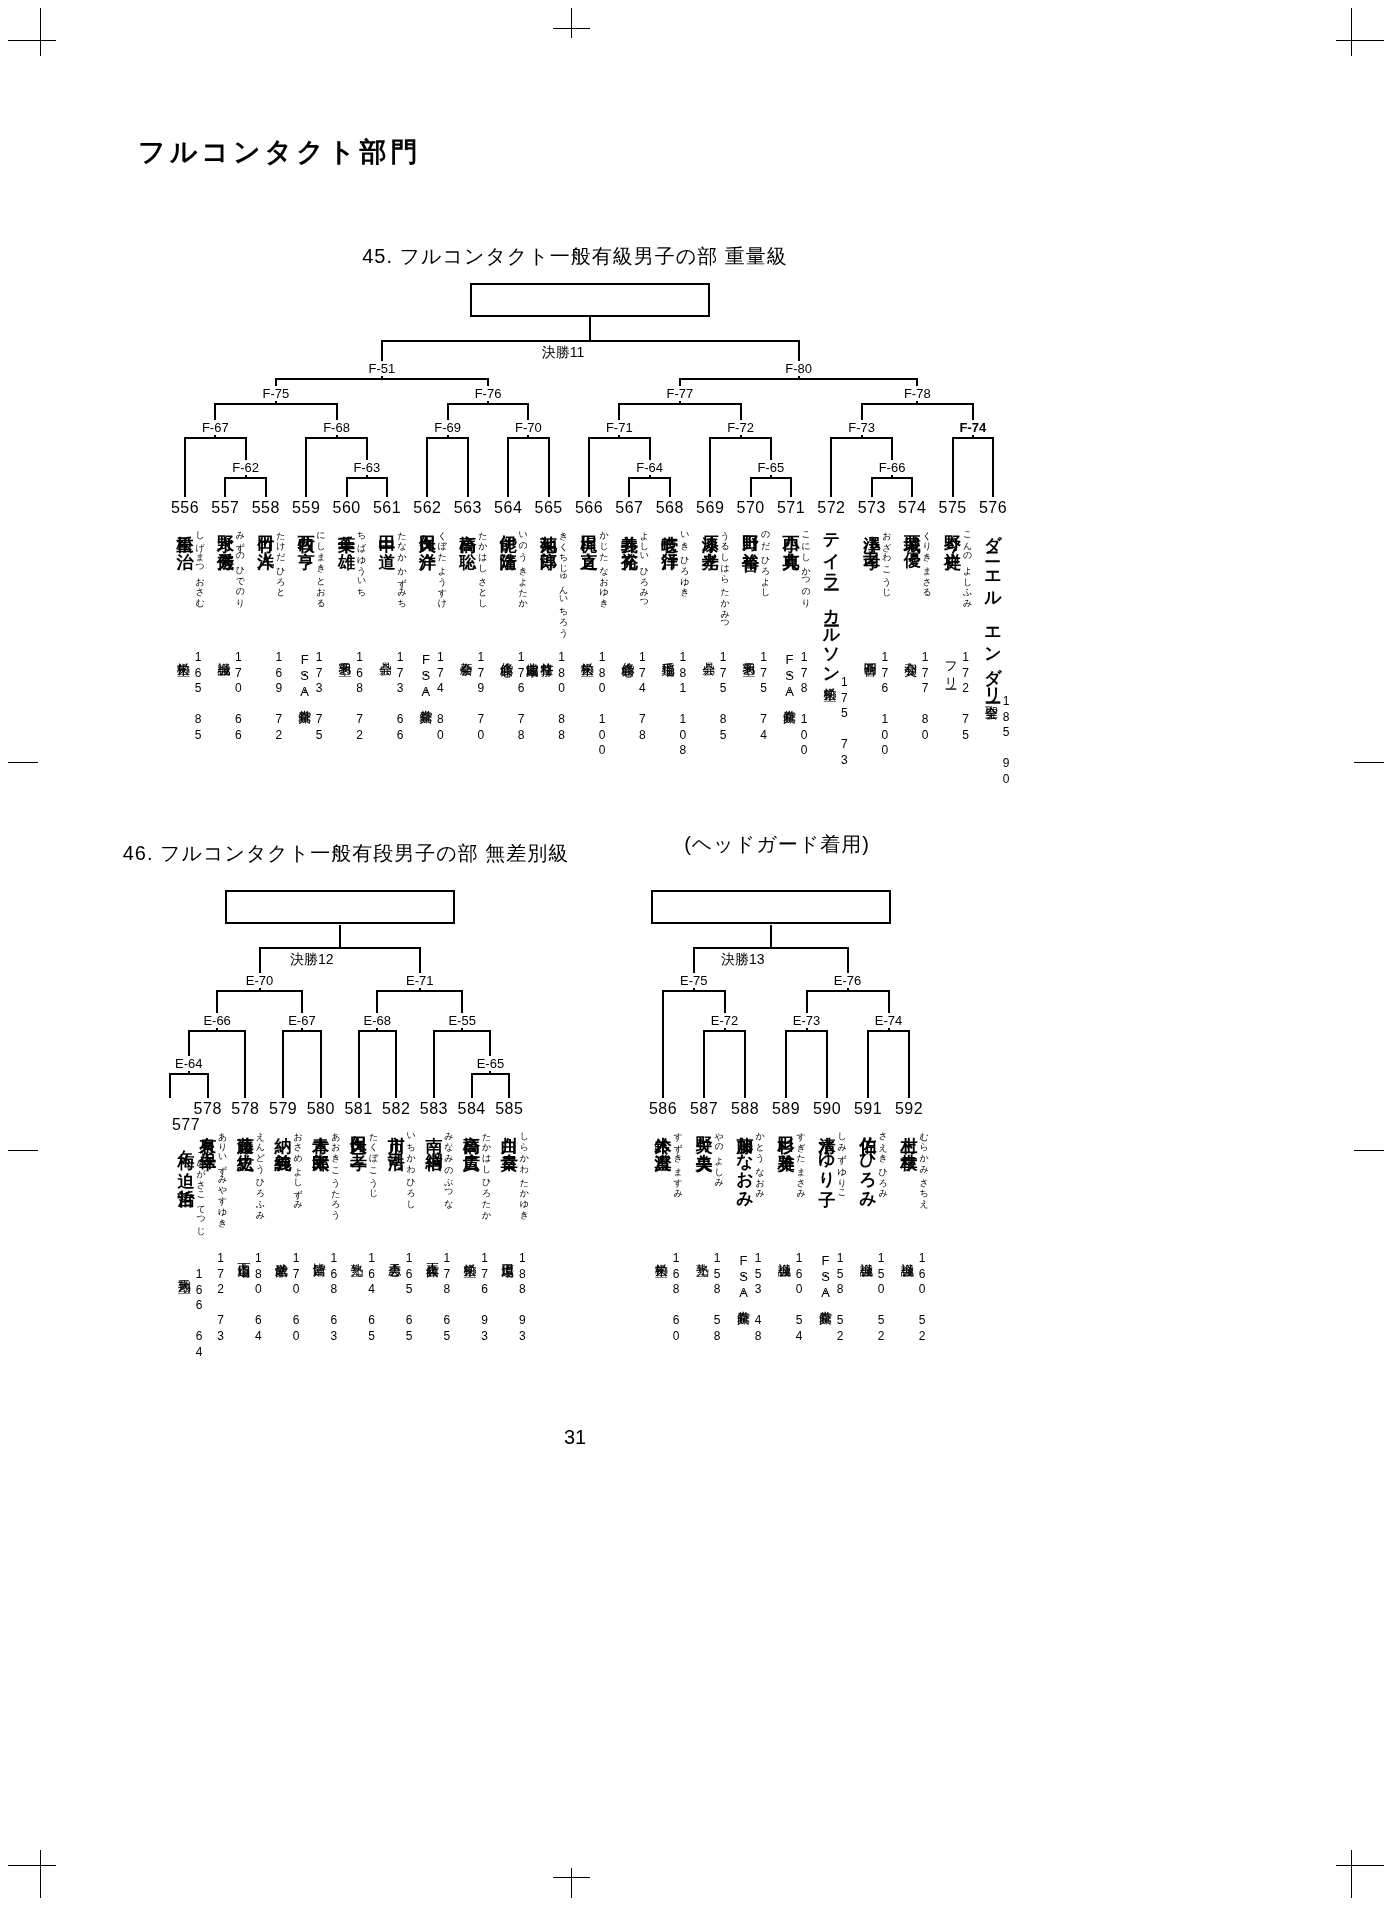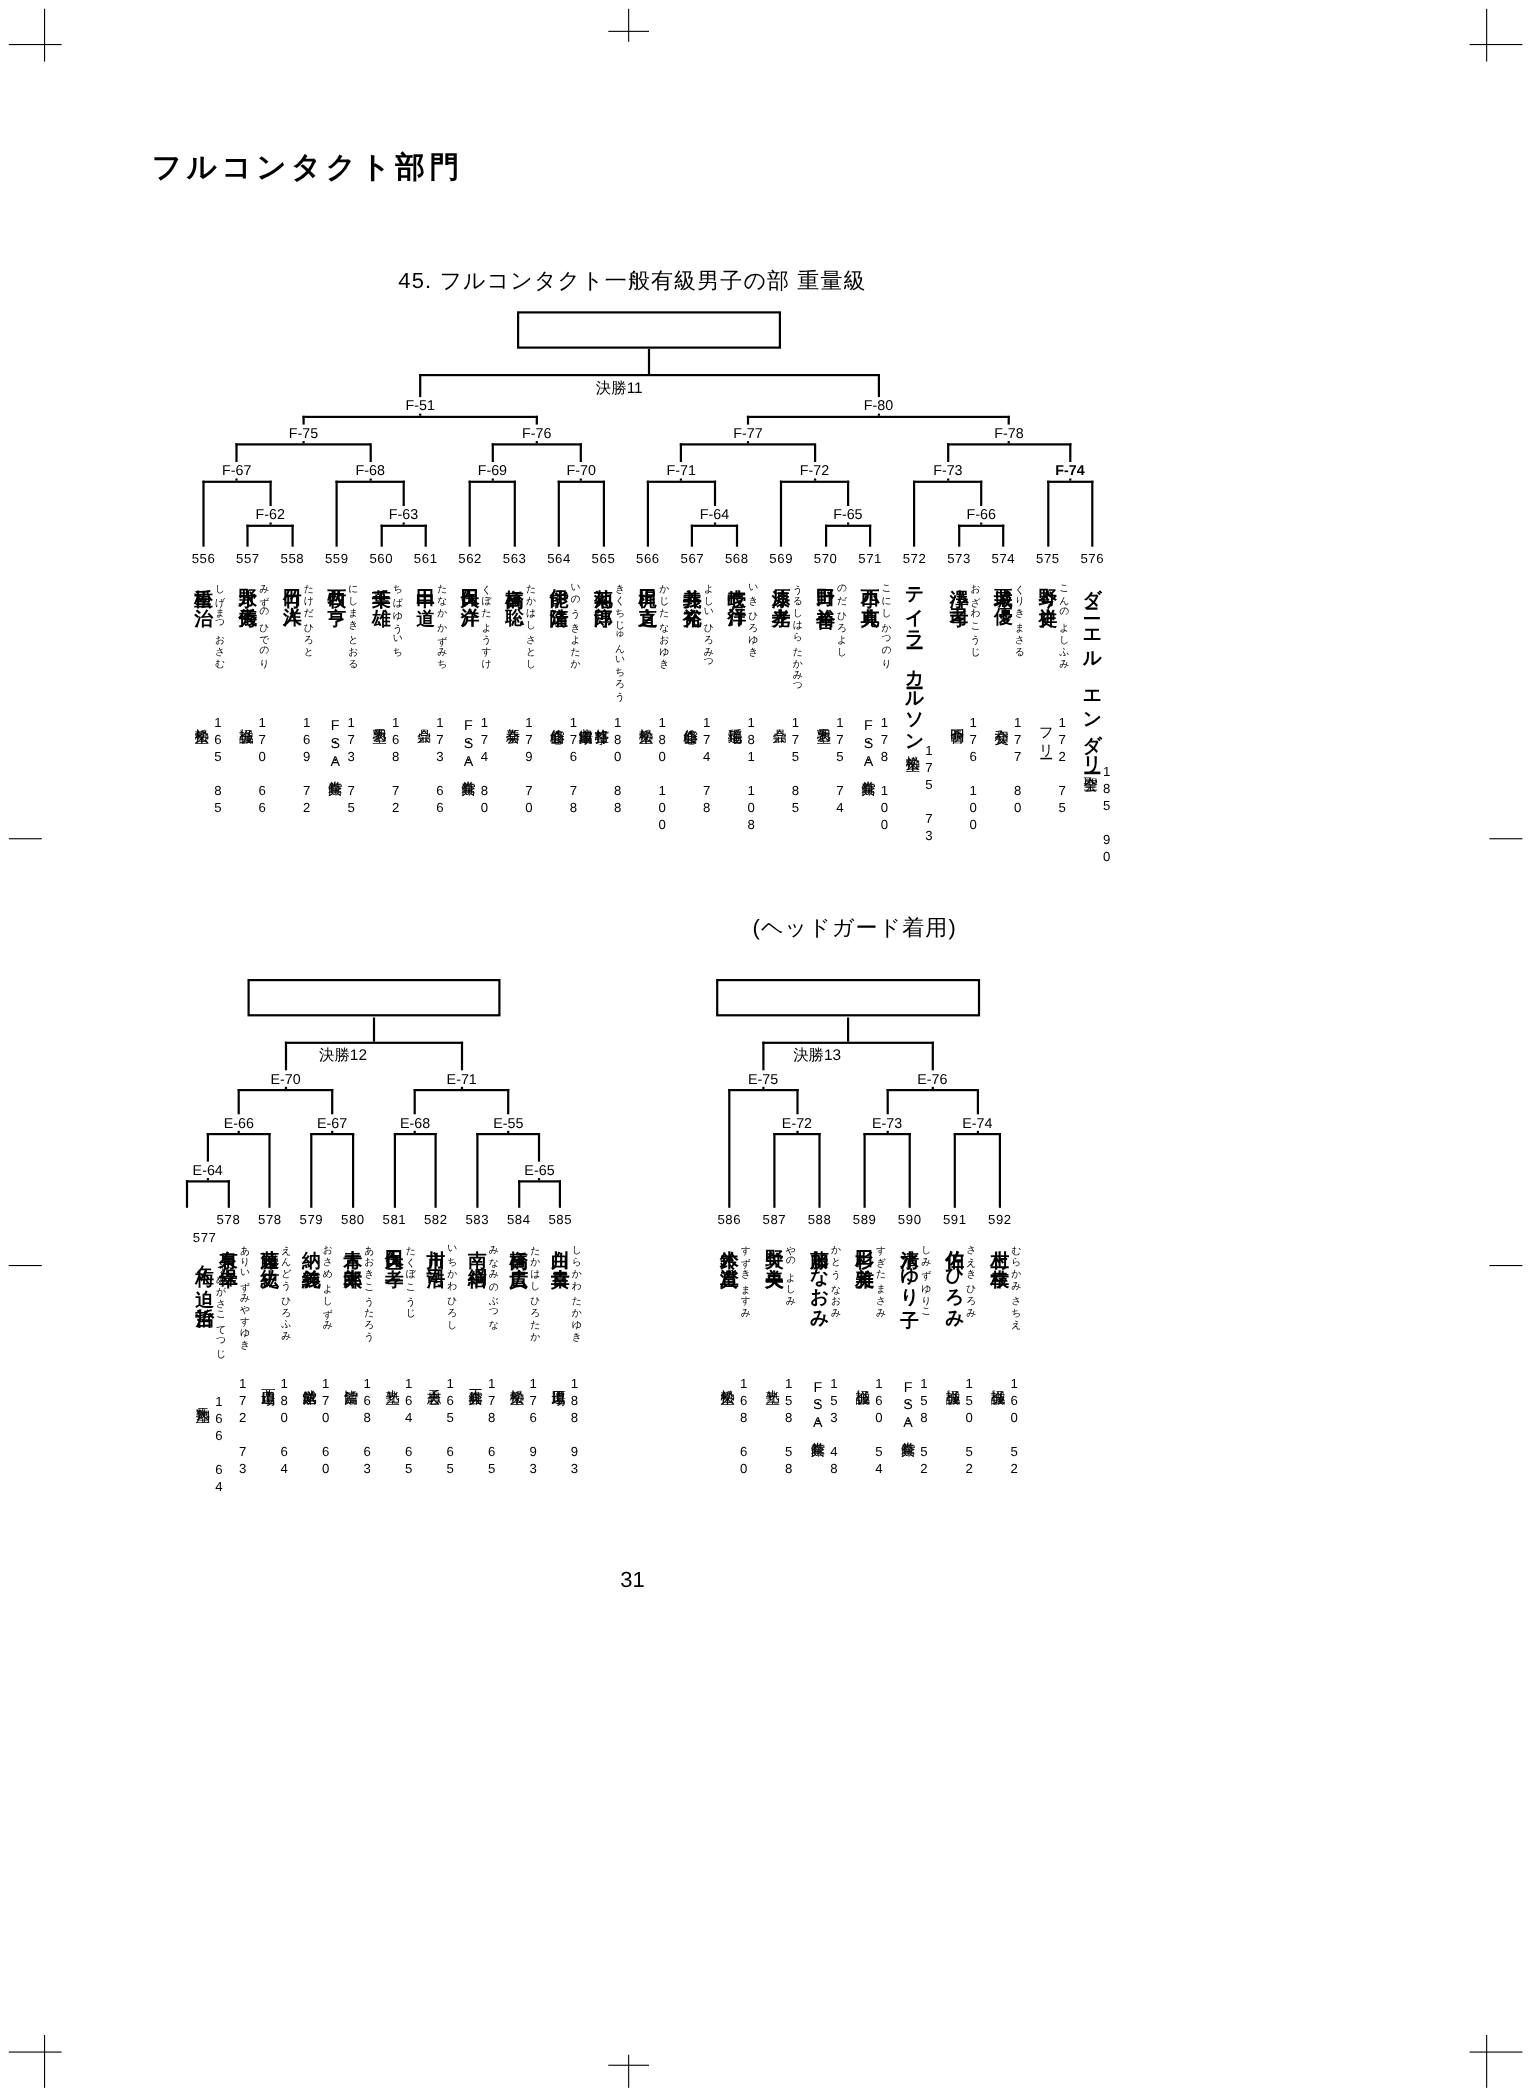--- a/index.html
+++ b/index.html
@@ -25,21 +25,21 @@
   .hl { position:absolute; height:2px; background:#000; }
   .vl { position:absolute; width:2px; background:#000; }
   .champ-box { position:absolute; height:34px; border:2px solid #000; background:#fff; box-sizing:border-box; }
   .match-label {
     position:absolute; font-size:13px; line-height:15px; background:#fff;
     padding:0 2px; white-space:nowrap; z-index:3;
   }
   .final-label { font-size:14px; }
   
   .entry { position:absolute; width:40px; }
-  .entry .num { text-align:center; font-size:12px; line-height:18px; letter-spacing:0.5px; }
+  .entry .num { text-align:center; font-size:16px; line-height:18px; letter-spacing:0.5px; }
   .name-wrap { position:relative; margin-top:5px; min-height:128px; }
   .name {
     writing-mode:vertical-rl; text-orientation:mixed;
     font-size:17px; line-height:19px; font-weight:bold; margin:0 auto; white-space:nowrap;
   }
   .furi {
     position:absolute; top:3px; left:50%; margin-left:10px;
     writing-mode:vertical-rl; text-orientation:mixed;
     font-size:9px; line-height:10px; letter-spacing:0.5px; white-space:nowrap;
   }
@@ -76,20 +76,21 @@
     <div class="cm" style="left:8px;top:762px;width:30px;height:1px;"></div>
     <div class="cm" style="left:8px;top:1150px;width:30px;height:1px;"></div>
     <div class="cm" style="left:1354px;top:762px;width:30px;height:1px;"></div>
     <div class="cm" style="left:1354px;top:1150px;width:30px;height:1px;"></div>
   </div>
 
   <div class="page-header">フルコンタクト部門</div>
 
   <div class="bracket-title" style="left:275px;top:244px;width:600px;">45. フルコンタクト一般有級男子の部 重量級</div>
 
+  <div class="bracket-title" style="left:96px;top:841px;width:500px;">46. フルコンタクト一般有段男子の部 無差別級</div>
 
   <div class="bracket-title" style="left:527px;top:832px;width:500px;">
     <div>(ヘッドガード着用)</div>
   </div>
 
   <div id="brackets-layer">
       <div class="hl" style="left: 224.4px; top: 477px; width: 42.4px;"></div>
       <div class="vl" style="left: 224.4px; top: 477px; height: 20px;"></div>
       <div class="vl" style="left: 264.8px; top: 477px; height: 20px;"></div>
       <div class="match-label" style="left: 245.6px; top: 460px; transform: translateX(-50%);">F-62</div>

